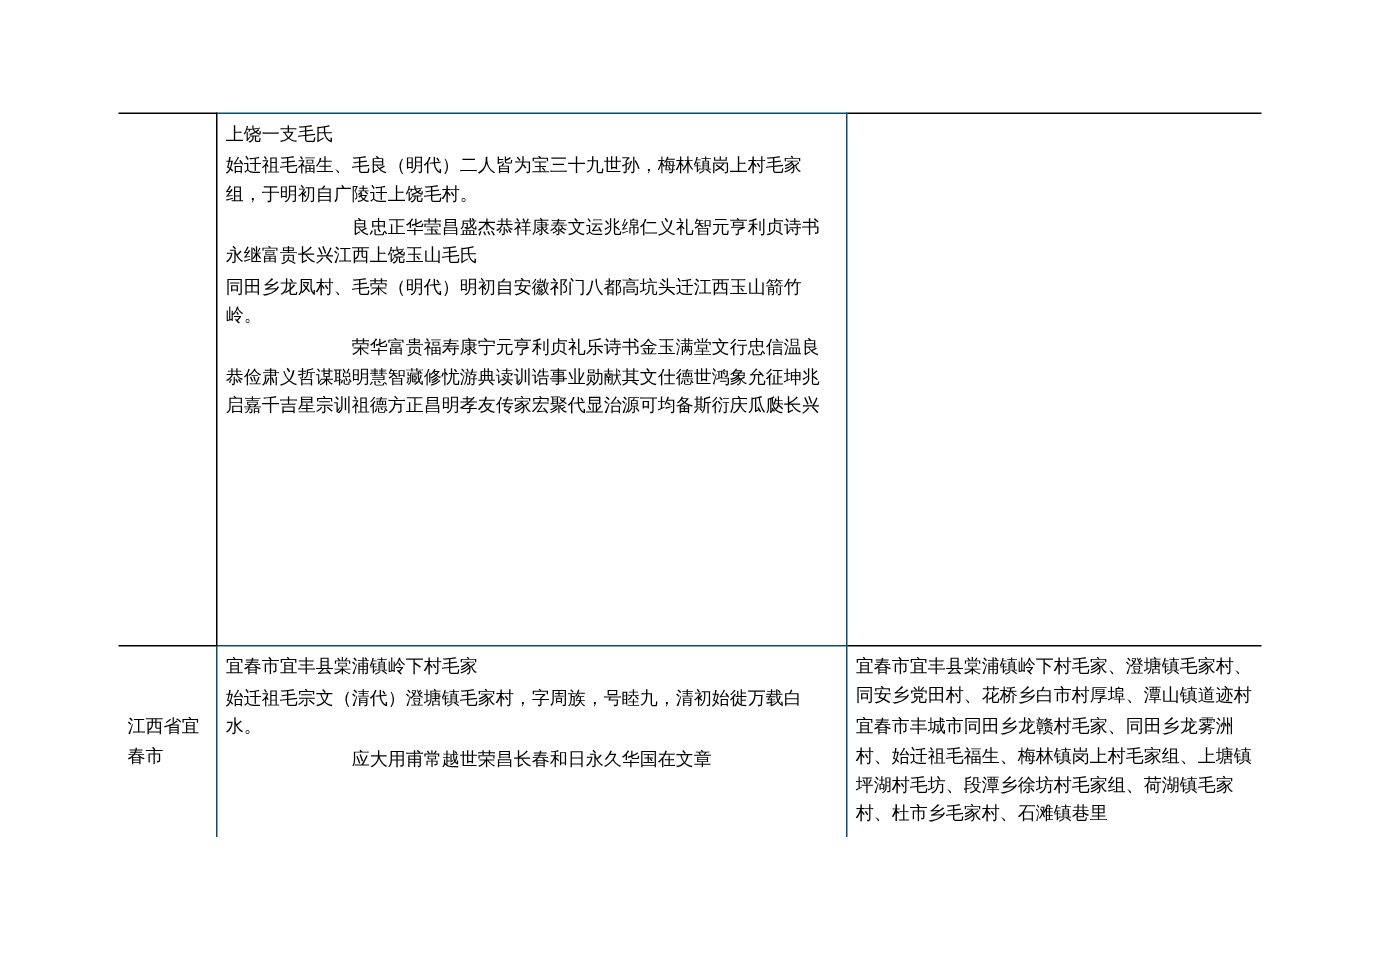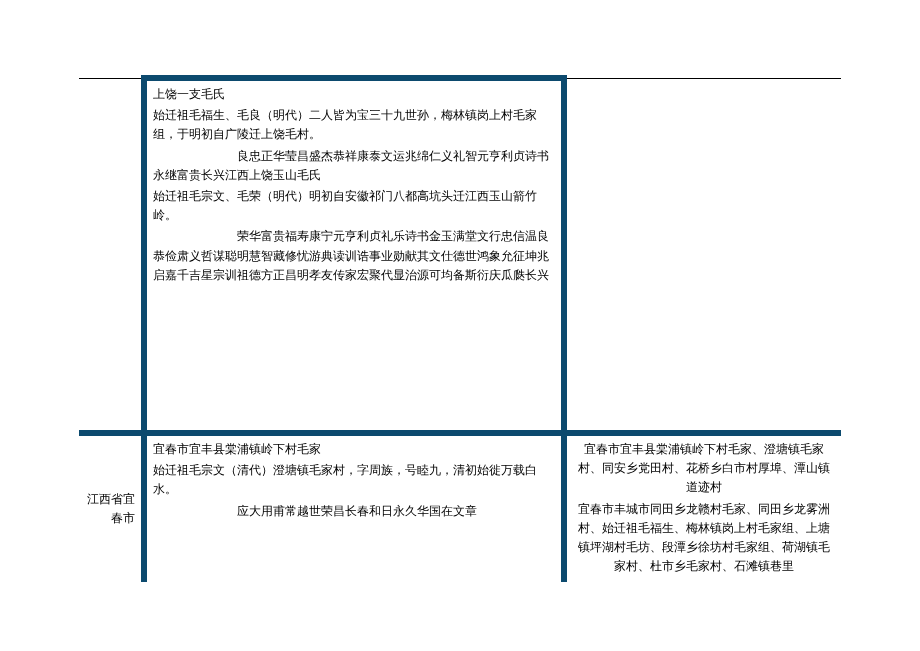--- a/index.html
+++ b/index.html
@@ -15,27 +15,27 @@
       width: 920px;
       color: #000000;
       line-height: 1.6;
     }
     table {
       border-collapse: collapse;
       width: 100%;
       table-layout: fixed;
     }
     td {
-      border: 6px solid #0c4a6e;
+      border: 1px solid #0c4a6e;
       vertical-align: top;
       padding: 4px 6px;
     }
     .col-label {
       width: 65px;
-      text-align: right;
+      text-align: left;
       vertical-align: middle;
     }
     .col-content {
       width: 420px;
     }
     .col-places {
       width: auto;
     }
     p {
       margin-bottom: 2px;
@@ -61,37 +61,36 @@
     .row2-col1 {
       border-bottom: none;
       border-left: none;
     }
     .row2-col2 {
       border-bottom: none;
     }
     .row2-col3 {
       border-bottom: none;
       border-right: none;
-      text-align: center;
     }
   </style>
 </head>
 <body>
 
 <table>
   <tbody>
       <tr>
     <td class="col-label row1-col1">
       <span></span>
     </td>
     <td class="col-content row1-col2">
       <p>上饶一支毛氏</p>
       <p>始迁祖毛福生、毛良（明代）二人皆为宝三十九世孙，梅林镇岗上村毛家组，于明初自广陵迁上饶毛村。</p>
       <p class="indent">良忠正华莹昌盛杰恭祥康泰文运兆绵仁义礼智元亨利贞诗书永继富贵长兴江西上饶玉山毛氏</p>
-      <p>始迁祖毛宗文、毛荣（明代）明初自安徽祁门八都高坑头迁江西玉山箭竹岭。</p>
+      <p>同田乡龙凤村、毛荣（明代）明初自安徽祁门八都高坑头迁江西玉山箭竹岭。</p>
       <p class="indent">荣华富贵福寿康宁元亨利贞礼乐诗书金玉满堂文行忠信温良恭俭肃义哲谋聪明慧智藏修忧游典读训诰事业勋献其文仕德世鸿象允征坤兆启嘉千吉星宗训祖德方正昌明孝友传家宏聚代显治源可均备斯衍庆瓜瓞长兴</p>
     </td>
     <td class="col-places row1-col3">
       <span></span>
     </td>
   </tr>
   <tr>
     <td class="col-label row2-col1">
       <span>江西省宜春市</span>
     </td>

